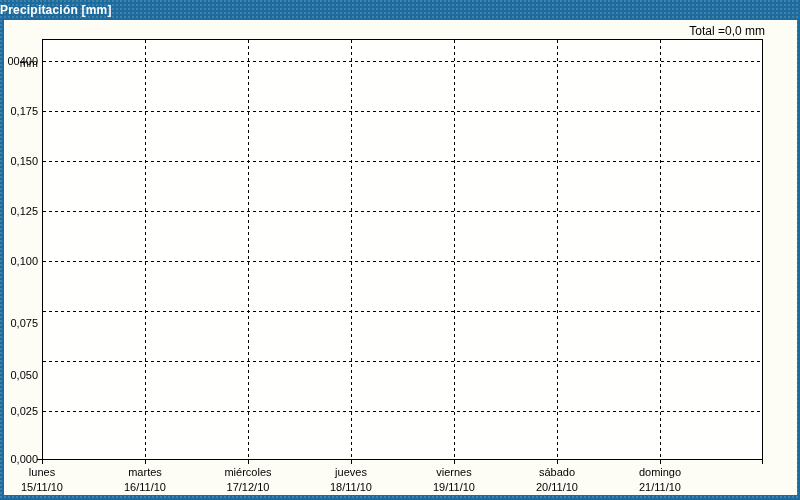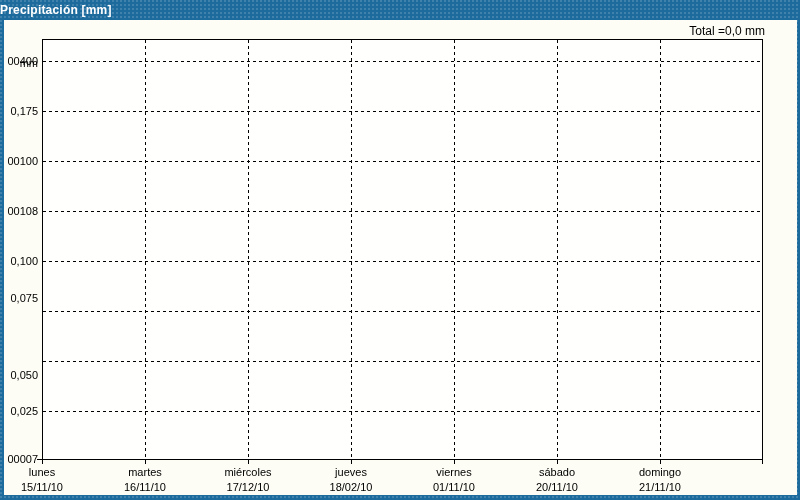--- a/index.html
+++ b/index.html
@@ -87,27 +87,27 @@
 
   <div class="vgrid" style="left:145px"></div>
   <div class="vgrid" style="left:248px"></div>
   <div class="vgrid" style="left:351px"></div>
   <div class="vgrid" style="left:454px"></div>
   <div class="vgrid" style="left:557px"></div>
   <div class="vgrid" style="left:660px"></div>
 
   <div class="ylab" style="top:54px">00400</div>
   <div class="ylab" style="top:104px">0,175</div>
-  <div class="ylab" style="top:154px">00100</div>
-  <div class="ylab" style="top:204px">00108</div>
+  <div class="ylab" style="top:154px">0,150</div>
+  <div class="ylab" style="top:204px">0,125</div>
   <div class="ylab" style="top:254px">0,100</div>
-  <div class="ylab" style="top:291px">0,075</div>
+  <div class="ylab" style="top:316px">0,075</div>
   <div class="ylab" style="top:368px">0,050</div>
   <div class="ylab" style="top:404px">0,025</div>
-  <div class="ylab" style="top:452px">00007</div>
+  <div class="ylab" style="top:452px">0,000</div>
 
   <div class="xtick" style="left:42px"></div>
   <div class="xtick" style="left:145px"></div>
   <div class="xtick" style="left:248px"></div>
   <div class="xtick" style="left:351px"></div>
   <div class="xtick" style="left:454px"></div>
   <div class="xtick" style="left:557px"></div>
   <div class="xtick" style="left:660px"></div>
   <div class="xtick" style="left:762px"></div>
   <div class="ytick0"></div>
@@ -119,25 +119,25 @@
   <div class="xlab" style="left:100px;top:465px">
     <div class="day">martes</div>
     <div class="date">16/11/10</div>
   </div>
   <div class="xlab" style="left:203px;top:465px">
     <div class="day">miércoles</div>
     <div class="date">17/12/10</div>
   </div>
   <div class="xlab" style="left:306px;top:465px">
     <div class="day">jueves</div>
-    <div class="date">18/02/10</div>
+    <div class="date">18/11/10</div>
   </div>
   <div class="xlab" style="left:409px;top:465px">
     <div class="day">viernes</div>
-    <div class="date">01/11/10</div>
+    <div class="date">19/11/10</div>
   </div>
   <div class="xlab" style="left:512px;top:465px">
     <div class="day">sábado</div>
     <div class="date">20/11/10</div>
   </div>
   <div class="xlab" style="left:615px;top:465px">
     <div class="day">domingo</div>
     <div class="date">21/11/10</div>
   </div>
 

